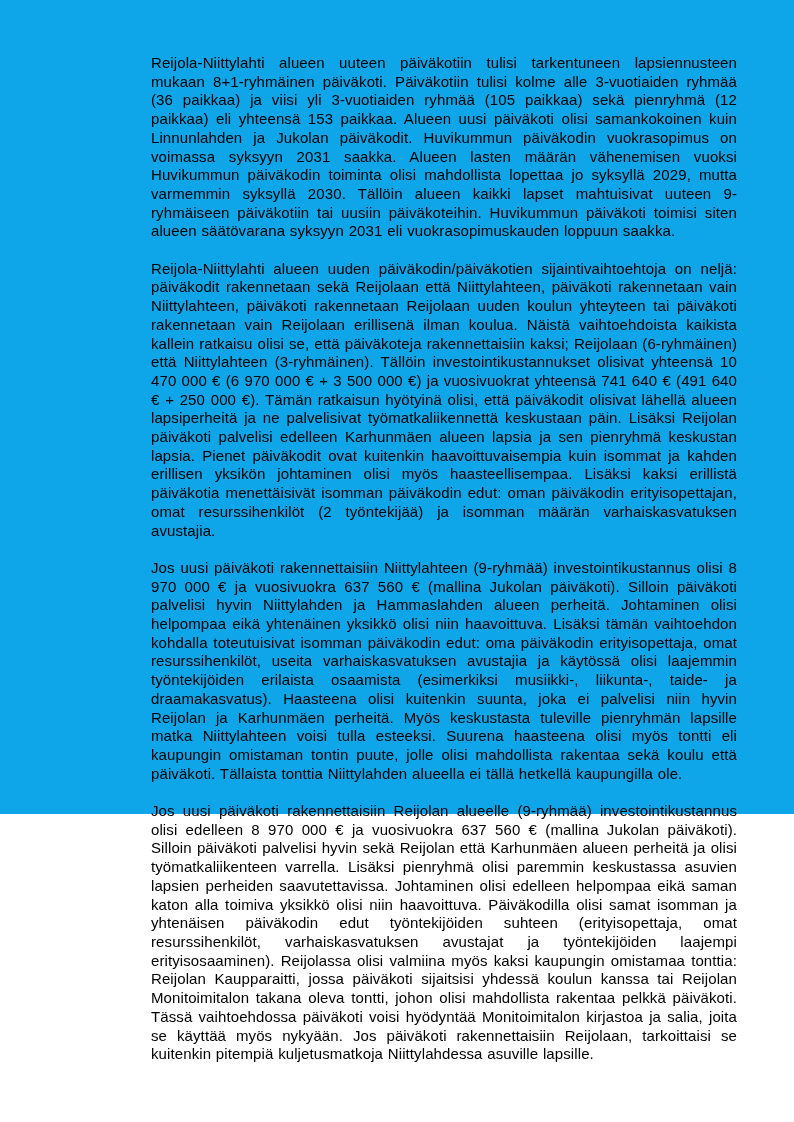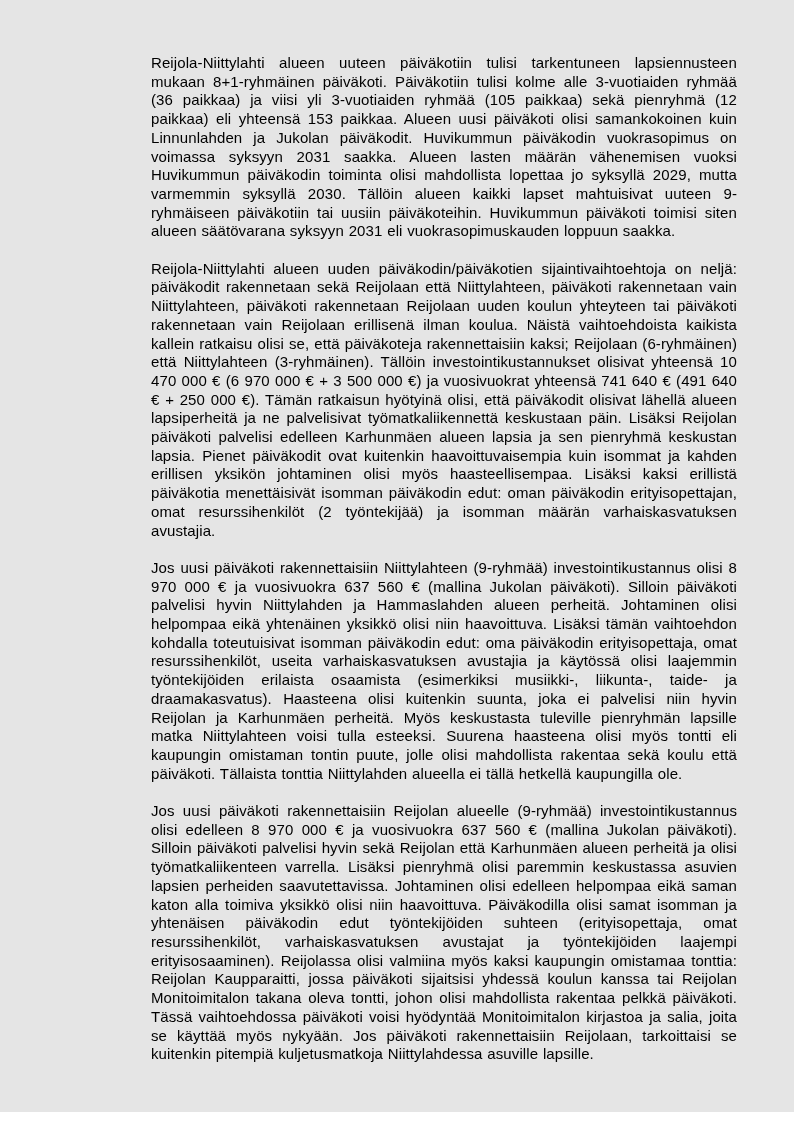--- a/index.html
+++ b/index.html
@@ -10,22 +10,22 @@
   body {
     width: 794px;
     height: 1122px;
     overflow: hidden;
     font-family: "Liberation Sans", sans-serif;
     color: #000000;
   }
   .page {
     box-sizing: border-box;
     width: 794px;
-    height: 1112px;
-    background: #e5e5e5;
+    height: 814px;
+    background: #0ea5e9;
     padding: 54px 57px 40px 151px;
   }
   .para {
     margin: 0 0 18.7px 0;
     font-size: 15px;
     line-height: 18.7px;
     text-align: justify;
     letter-spacing: 0.1px;
     word-spacing: 0.5px;
     color: #000000;

